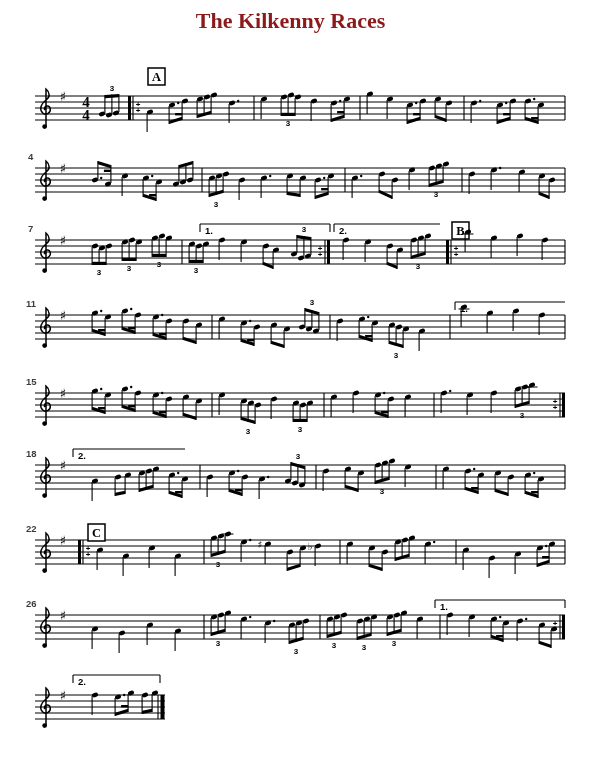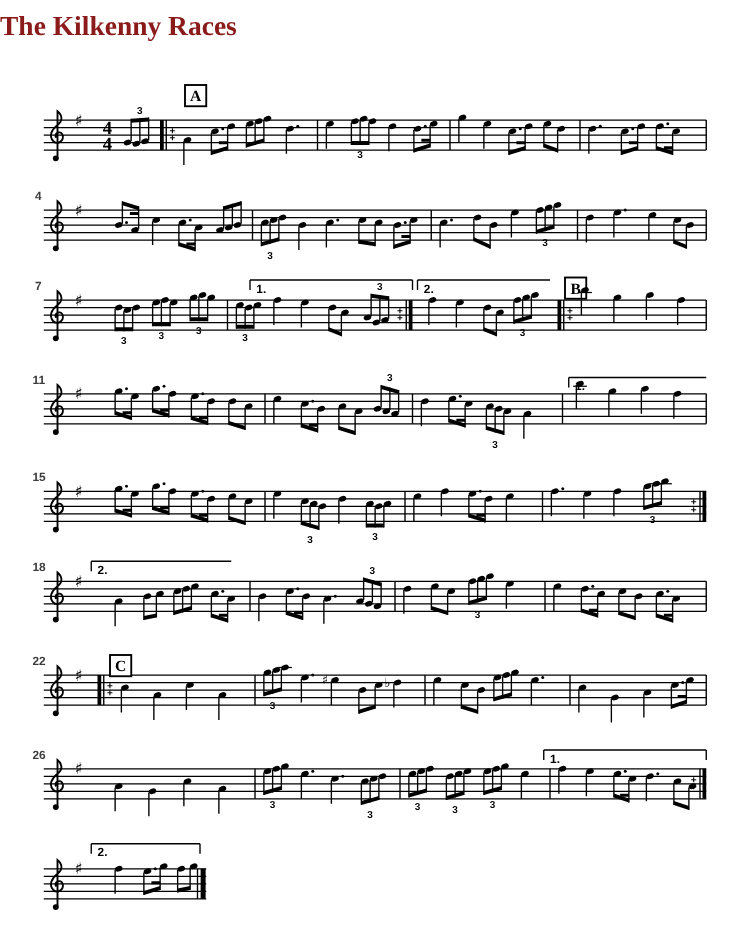--- a/index.html
+++ b/index.html
@@ -1,18 +1,18 @@
 <!DOCTYPE html>
 <html><head>
 <meta charset="utf-8">
 <style>
   html,body{margin:0;padding:0;background:#ffffff;}
   #page{position:relative;width:600px;height:760px;background:#ffffff;overflow:hidden;
         font-family:"Liberation Serif",serif;}
-  #title{position:absolute;top:8px;left:0;width:549px;
+  #title{position:absolute;top:8px;left:16px;width:549px;text-align:center;
          font-family:"Liberation Serif",serif;font-weight:bold;font-size:22px;margin:0;}
   #score{position:absolute;left:0;top:0;}
 </style>
 </head>
 <body>
 <div id="page">
 
 <h1 id="title" style="color: rgb(139, 26, 26);">The Kilkenny Races</h1>
 <svg id="score" width="600" height="760" viewBox="0 0 600 760">
       <g>

